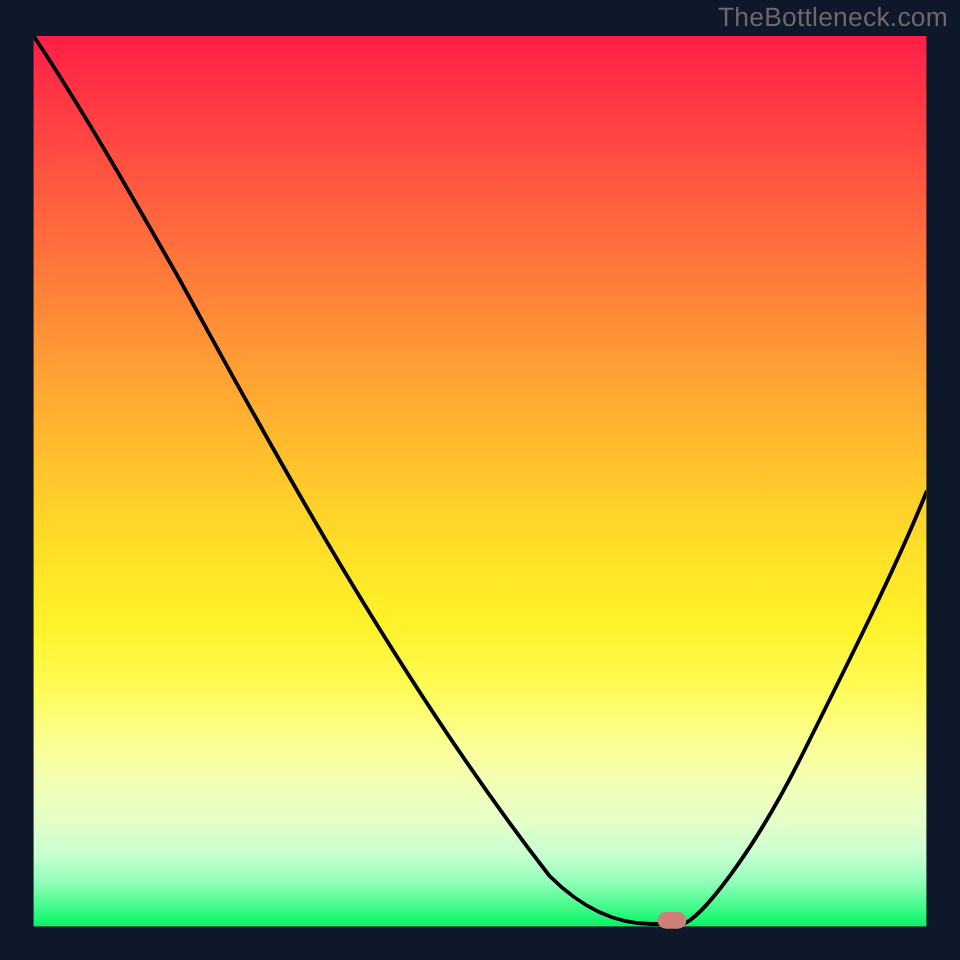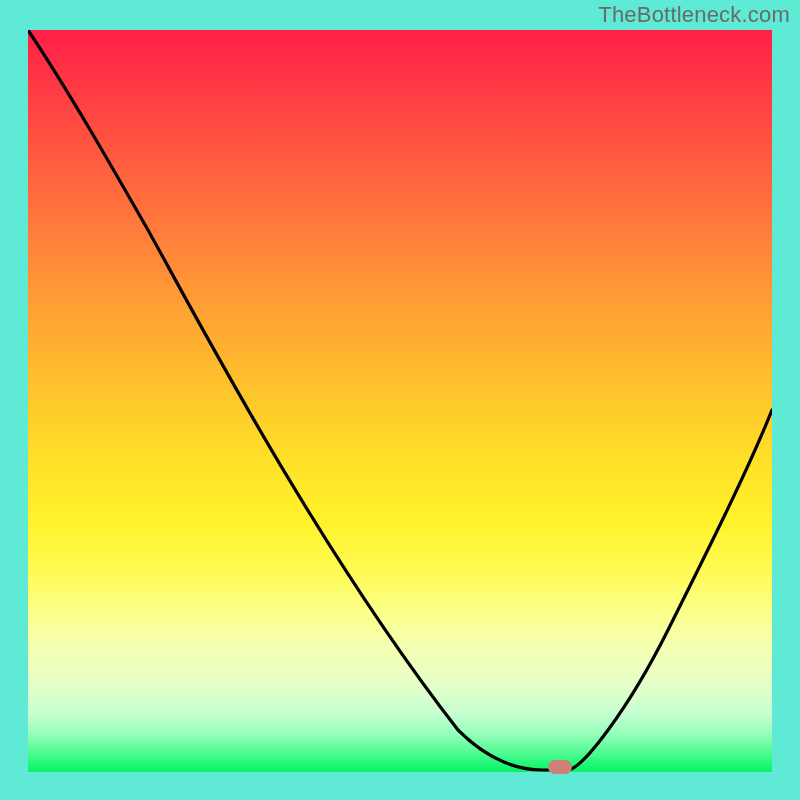--- a/index.html
+++ b/index.html
@@ -8,21 +8,21 @@
     width: 800px;
     height: 800px;
     background: #000;
     overflow: hidden;
     font-family: Arial, Helvetica, sans-serif;
   }
   .frame {
     position: relative;
     width: 800px;
     height: 800px;
-    background: #5eead4;
+    background: #0f172a;
   }
   .attribution {
     position: absolute;
     top: 2px;
     right: 10px;
     color: #6a6a6a;
     font-size: 22px;
     font-weight: 500;
     letter-spacing: 0.2px;
   }

